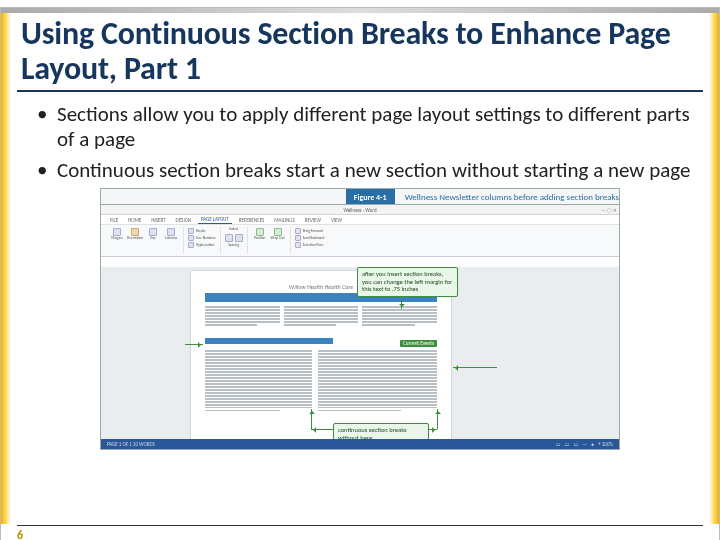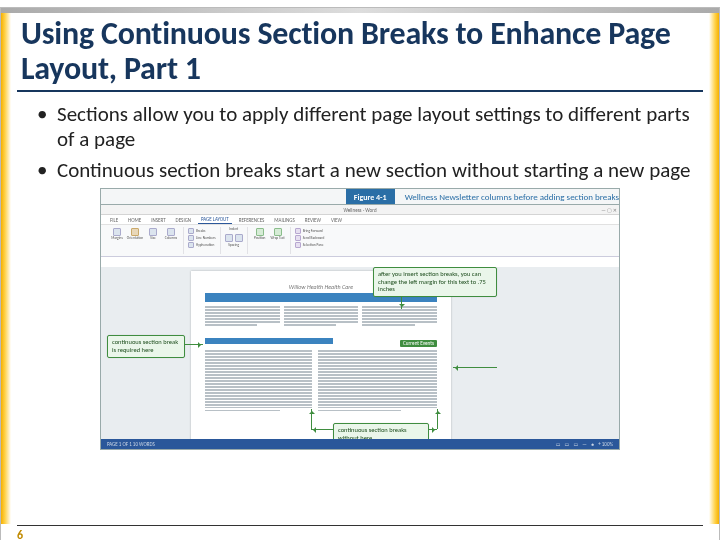--- a/index.html
+++ b/index.html
@@ -361,24 +361,23 @@
                   <div class="line"></div>
                   <div class="line"></div>
                   <div class="line"></div>
                   <div class="line"></div>
                   <div class="line"></div>
                   <div class="line s"></div>
               </div>
             </div>
           </div>
 
-          <div class="callout" style="top:0px; left:272px; width:124px;">after you insert section breaks, you can change the left margin for this text to .75 inches</div>
+          <div class="callout" style="top:0px; left:256px; width:101px;">after you insert section breaks, you can change the left margin for this text to .75 inches</div>
           <div class="vline" style="top:30px; left:300px; height:12px;"></div>
 
-          <div class="callout" style="top:68px; left:6px; width:78px;">continuous section break is required here</div>
           <div class="arrow" style="top:77px; left:84px; width:18px;"></div>
 
           <div class="arrow left" style="top:100px; left:352px; width:44px;"></div>
 
           <div class="callout" style="top:156px; left:232px; width:96px;">continuous section breaks without here</div>
           <div class="vline up" style="top:142px; left:210px; height:20px;"></div>
           <div class="arrow left" style="top:162px; left:210px; width:22px;"></div>
           <div class="vline up" style="top:142px; left:336px; height:20px;"></div>
           <div class="arrow" style="top:162px; left:328px; width:8px;"></div>
         </div>

